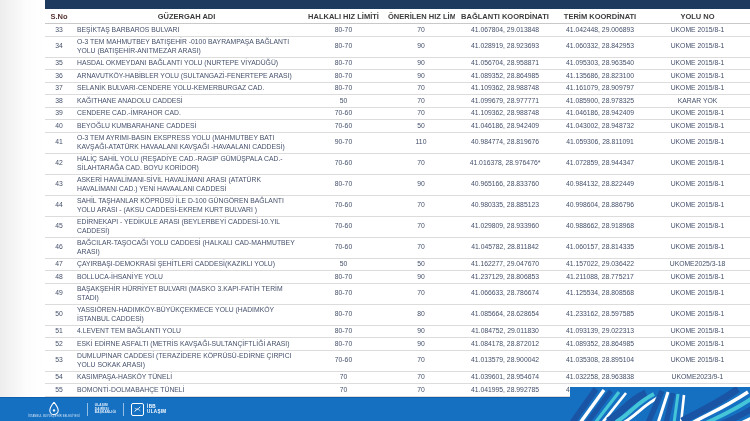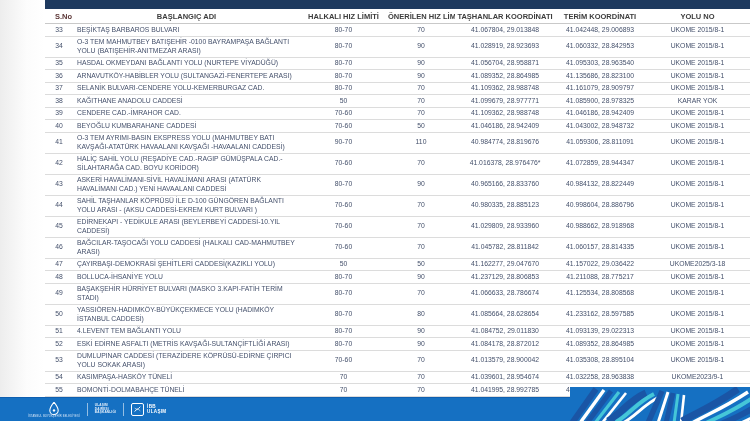--- a/index.html
+++ b/index.html
@@ -24,21 +24,21 @@
     border-collapse:collapse;table-layout:fixed;width:705px;
     color:#44506b;
   }
   thead th{
     font-size:7.5px;font-weight:bold;color:#3c3c3c;
     text-align:center;vertical-align:middle;
     padding:3px 1px 2px 1px;line-height:8px;
     border-bottom:1px solid #c9c9c9;
     white-space:nowrap;overflow:hidden;
   }
-  thead th.col-no{color:#5a3434;text-align:right;}
+  thead th.col-no{color:#5a3434;}
   tbody td{
     font-size:6.8px;line-height:8.5px;
     padding:1.5px 2px;
     border-bottom:1px solid #dcdcdc;
     vertical-align:middle;text-align:center;
     overflow:hidden;
   }
   tbody td.cell-route{text-align:left;padding-left:4px;}
   col.c-no{width:28px;}
   col.c-route{width:227px;}
@@ -79,24 +79,24 @@
         <col class="c-route">
         <col class="c-current">
         <col class="c-proposed">
       <col class="c-start">
         <col class="c-end">
         <col class="c-decision">
     </colgroup>
     <thead>
       <tr>
         <th class="col-no">S.No</th>
-        <th>BAŞLANGIÇ ADI</th>
+        <th>GÜZERGAH ADI</th>
         <th>HALKALI HIZ LİMİTİ</th>
         <th>ÖNERİLEN HIZ LİMİTİ</th>
-        <th>TAŞHANLAR KOORDİNATI</th>
+        <th>BAĞLANTI KOORDİNATI</th>
         <th>TERİM KOORDİNATI</th>
         <th>YOLU NO</th>
       </tr>
     </thead>
     <tbody>
         <tr>
           <td class="cell-no">33</td>
           <td class="cell-route">BEŞİKTAŞ BARBAROS BULVARI</td>
           <td class="cell-current">80-70</td>
           <td class="cell-proposed">70</td>

